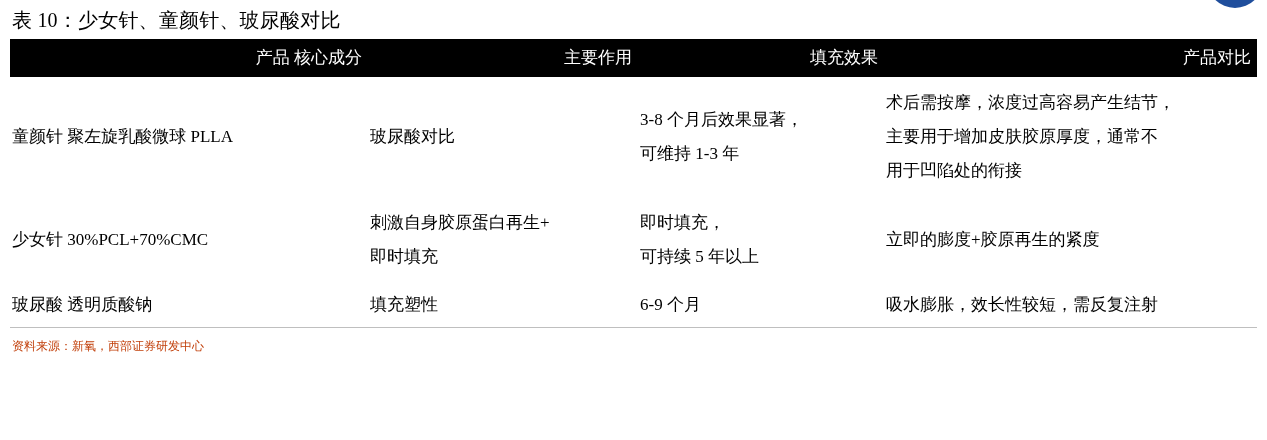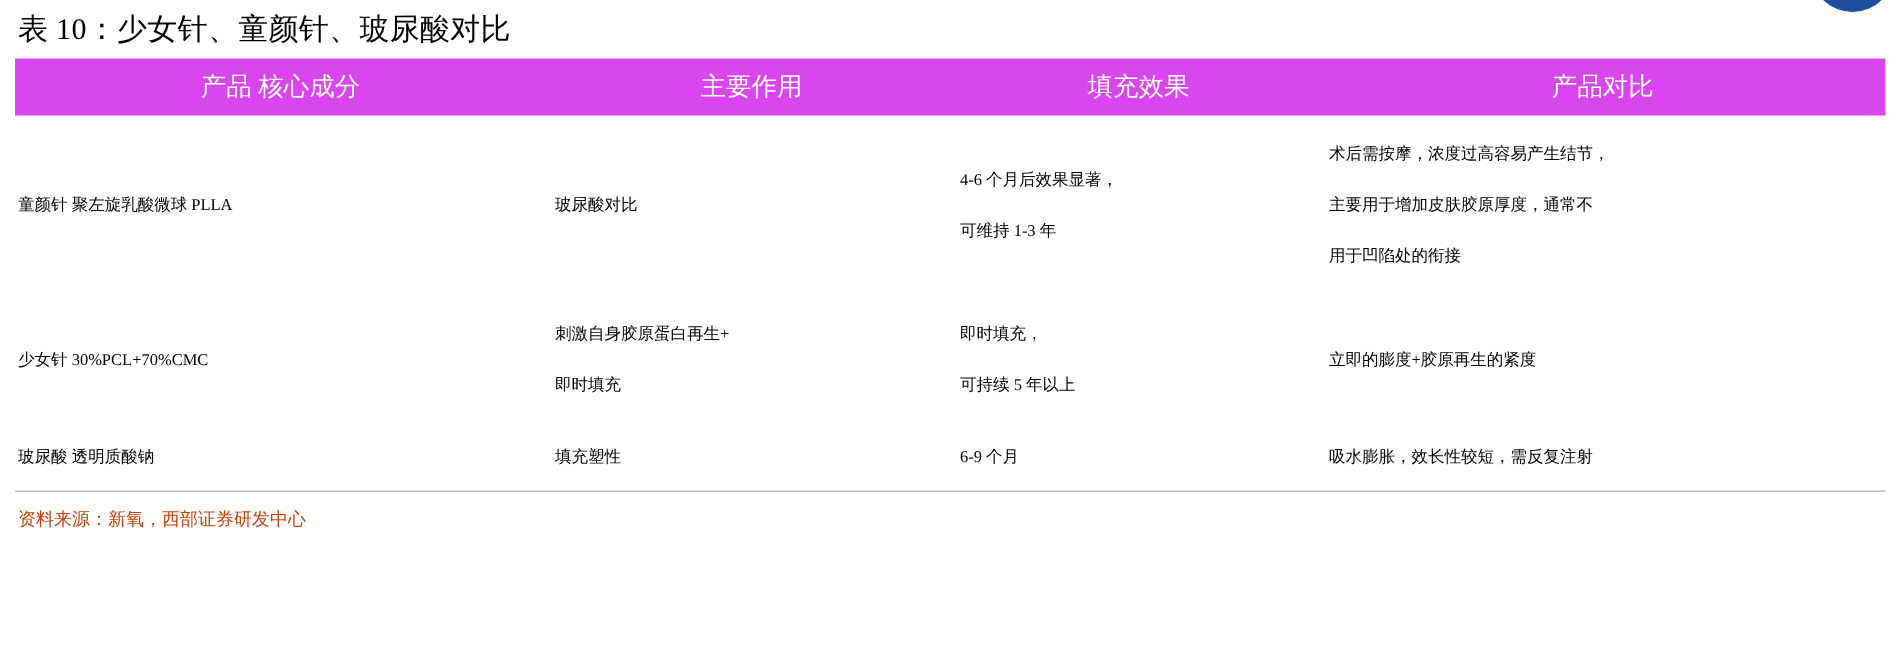--- a/index.html
+++ b/index.html
@@ -47,34 +47,34 @@
     letter-spacing: 0.2px;
     white-space: nowrap;
   }
   table.data {
     border-collapse: collapse;
     width: 1247px;
     table-layout: fixed;
     font-size: 17px;
   }
   table.data thead th {
-    background: #d946ef;
+    background: #000000;
     color: #ffffff;
     font-weight: normal;
-    text-align: center;
+    text-align: right;
     padding: 7px 6px 7px 2px;
     font-size: 17px;
     line-height: 24px;
     vertical-align: middle;
   }
   table.data tbody td {
     padding: 9px 10px 9px 2px;
     vertical-align: middle;
     line-height: 34px;
-    font-size: 11px;
+    font-size: 17px;
   }
   tr.row-sep td {
     border-bottom: none;
   }
   tbody tr.last-row td {
     border-bottom: 1px solid #bfbfbf;
     line-height: 30px;
     padding-top: 7px;
     padding-bottom: 7px;
     margin-left: 36px;
@@ -119,21 +119,21 @@
         <th>填充效果</th>
         <th>产品对比</th>
       </tr>
     </thead>
     <tbody>
 
       <tr class="row-sep">
         <td colspan="2" class="nowrap">童颜针 聚左旋乳酸微球 PLLA</td>
         <td>玻尿酸对比</td>
         <td>
-          <span class="cell-line">4-6 个月后效果显著，</span>
+          <span class="cell-line">3-8 个月后效果显著，</span>
           <span class="cell-line">可维持 1-3 年</span>
         </td>
         <td>
           <span class="cell-line">术后需按摩，浓度过高容易产生结节，</span>
           <span class="cell-line">主要用于增加皮肤胶原厚度，通常不</span>
           <span class="cell-line">用于凹陷处的衔接</span>
         </td>
       </tr>
 
       <tr class="row-sep">

